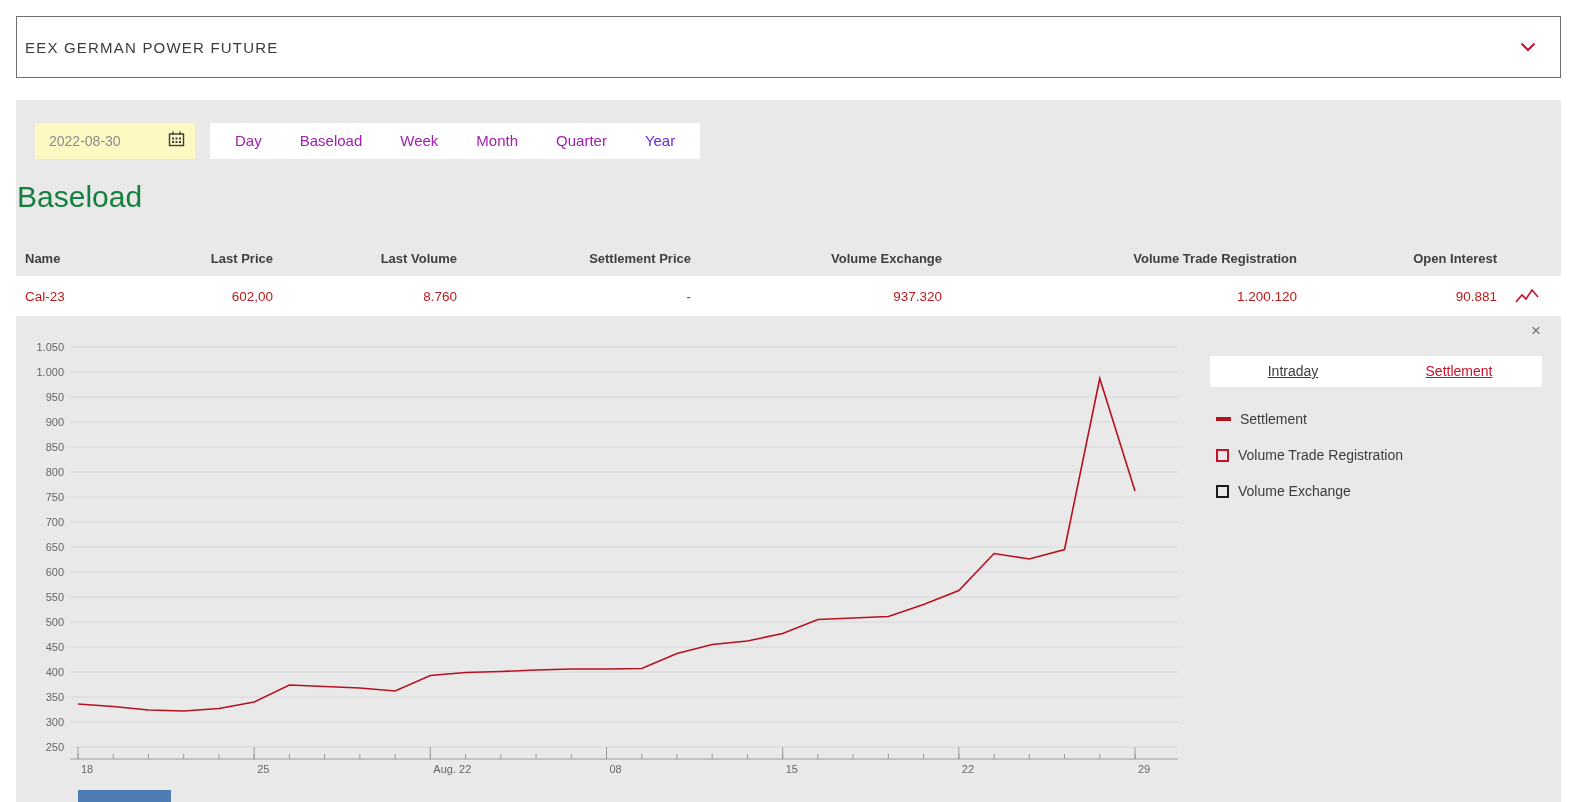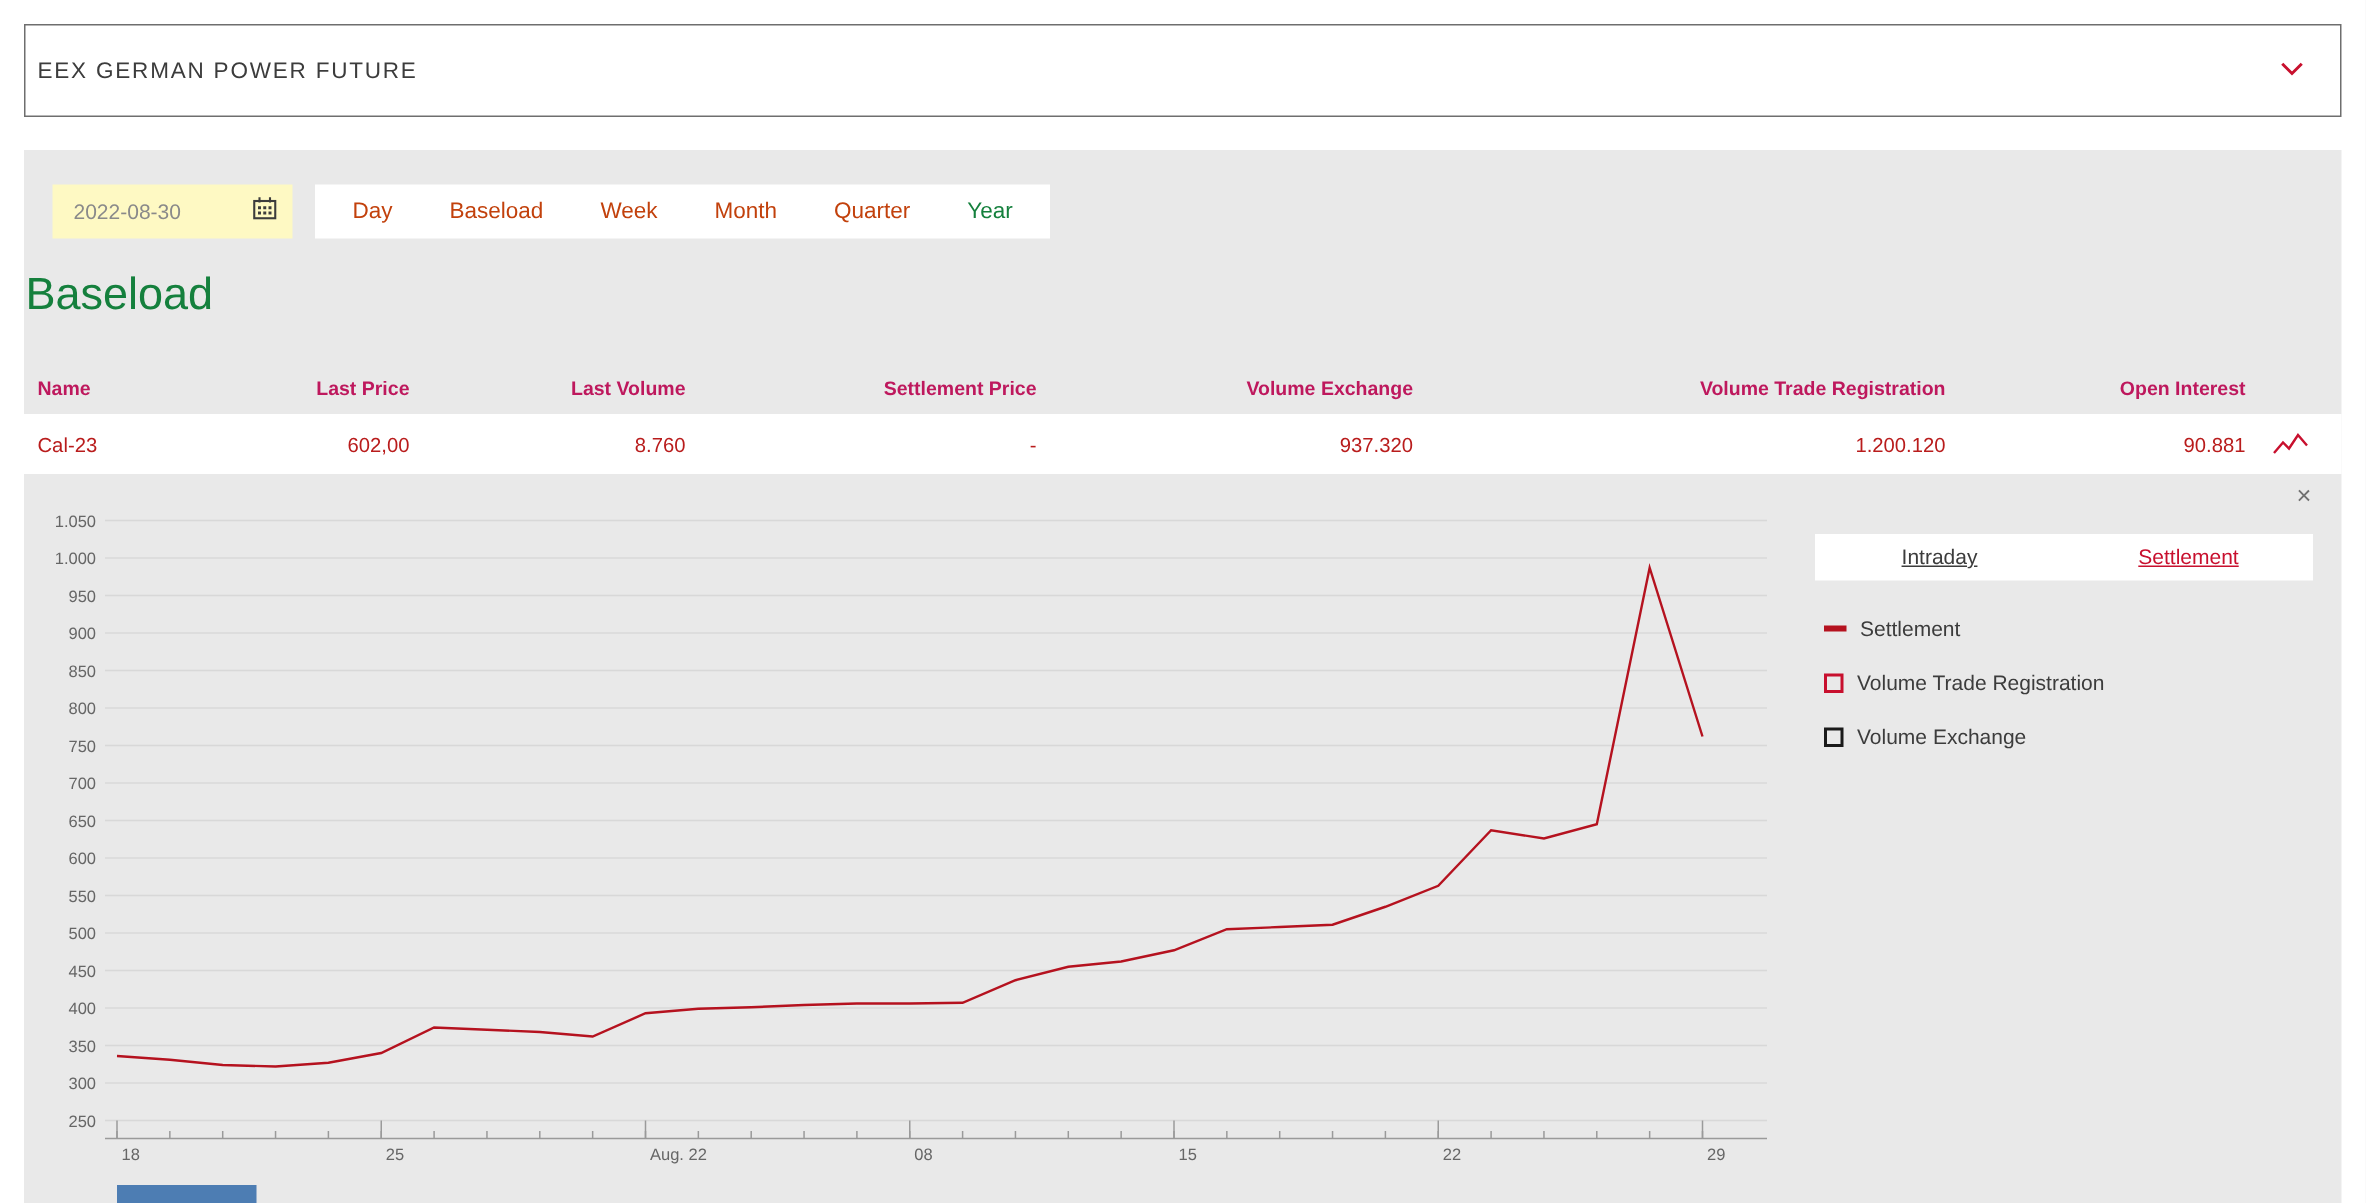--- a/index.html
+++ b/index.html
@@ -8,26 +8,26 @@
     border:1px solid #6e6e6e;background:#fff;display:flex;align-items:center;justify-content:space-between;
     padding:0 24px 0 8px;cursor:pointer;}
   .select-label{font-size:15px;letter-spacing:1.2px;color:#3c3c3c;font-weight:500;}
   .panel{position:absolute;left:16px;top:100px;width:1545px;height:702px;background:#e9e9e9;}
   .controls{position:absolute;left:19px;top:23px;display:flex;gap:15px;}
   .date-box{width:160px;height:36px;background:#fef9c3;display:flex;align-items:center;
     justify-content:space-between;box-sizing:border-box;padding:0 10px 0 12px;}
   .date-box input{border:none;outline:none;width:100px;font-size:14px;color:#8a8a8a;
     background:transparent;font-family:"Liberation Sans",sans-serif;}
   .tabs{height:36px;background:#fff;display:flex;align-items:center;padding:0 6px;}
-  .tab{padding:0 19px;font-size:15px;color:#c2410c;line-height:36px;cursor:pointer;white-space:nowrap;}
-  .tab.active{color:#15803d;}
+  .tab{padding:0 19px;font-size:15px;color:#a21caf;line-height:36px;cursor:pointer;white-space:nowrap;}
+  .tab.active{color:#6d28d9;}
   .heading{position:absolute;left:1px;top:80px;font-size:30px;color:#15803d;font-weight:400;}
   .thead,.trow{position:absolute;left:0;width:1545px;display:grid;
     grid-template-columns:140px 117px 184px 234px 251px 355px 200px 1fr;align-items:center;}
-  .thead{top:140px;height:36px;font-size:13px;font-weight:bold;color:#be185d;}
+  .thead{top:140px;height:36px;font-size:13px;font-weight:bold;color:#404040;}
   .trow{top:176px;height:40px;background:#fff;font-size:13.5px;color:#b91c1c;}
   .cell-l{text-align:left;padding-left:9px;}
   .cell-r{text-align:right;}
   .cell-icon{display:flex;justify-content:flex-end;padding-right:22px;cursor:pointer;}
   .chart-section{position:absolute;left:0;top:216px;width:1545px;height:486px;}
   .close{position:absolute;right:20px;top:6px;font-size:17px;color:#707070;cursor:pointer;line-height:1;}
   .chart-svg{position:absolute;left:14px;top:19px;}
   .chart-svg .tick{font:11px "Liberation Sans",sans-serif;fill:#666;}
   .toggle{position:absolute;left:1194px;top:40px;width:332px;height:31px;background:#fff;display:flex;}
   .toggle-cell{flex:1;text-align:center;line-height:31px;font-size:14px;color:#3c3c3c;cursor:pointer;text-decoration:underline;}

